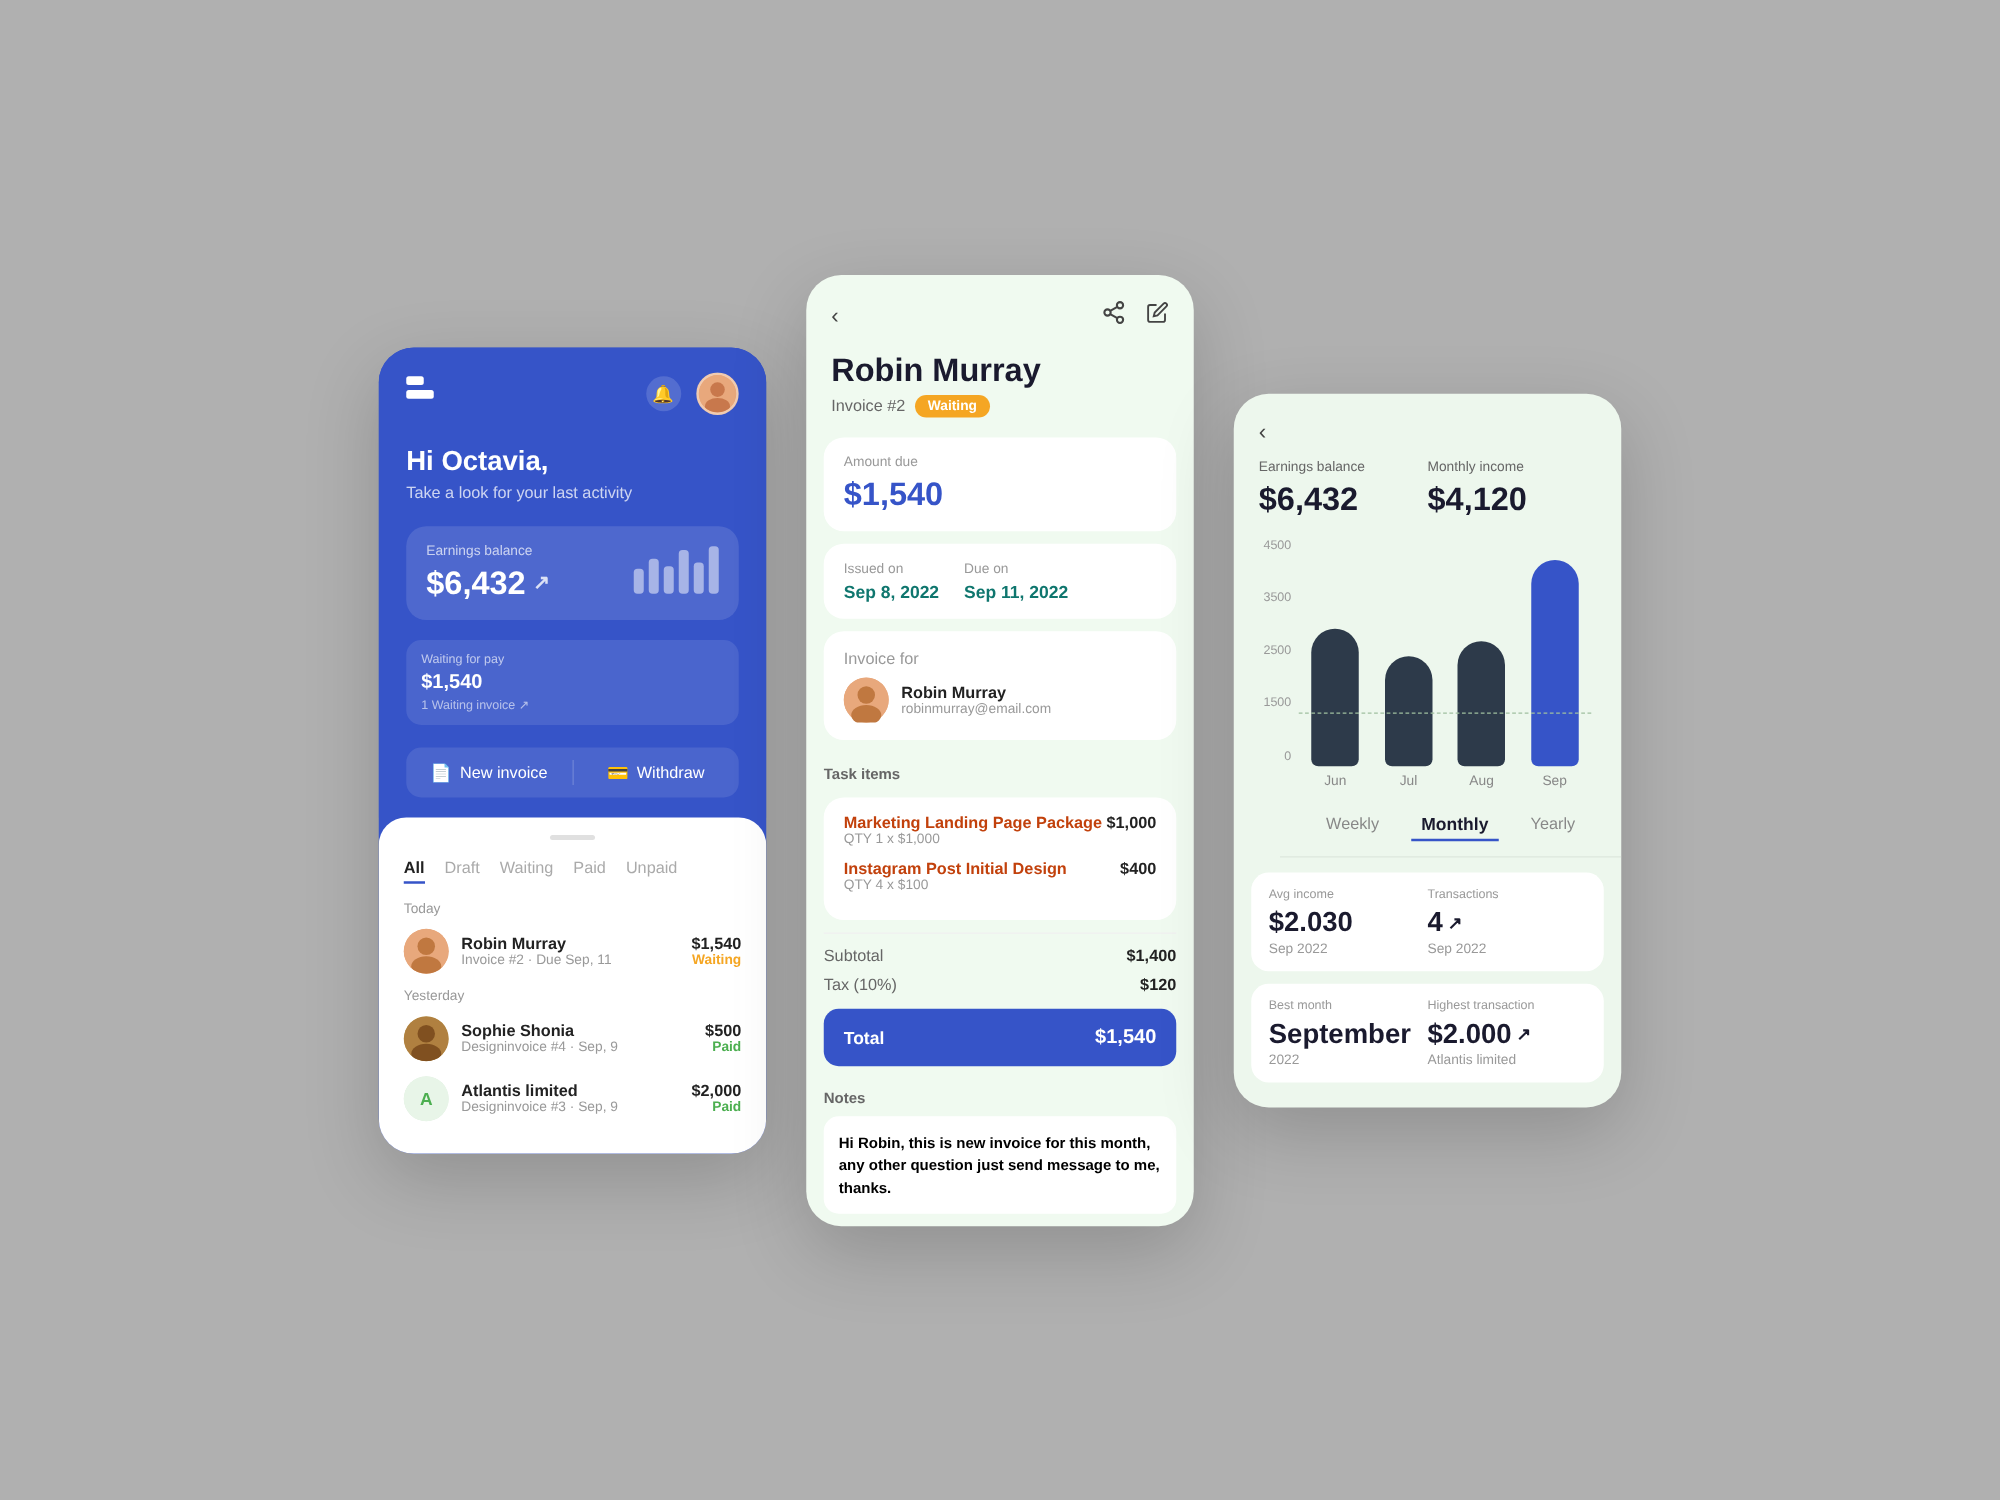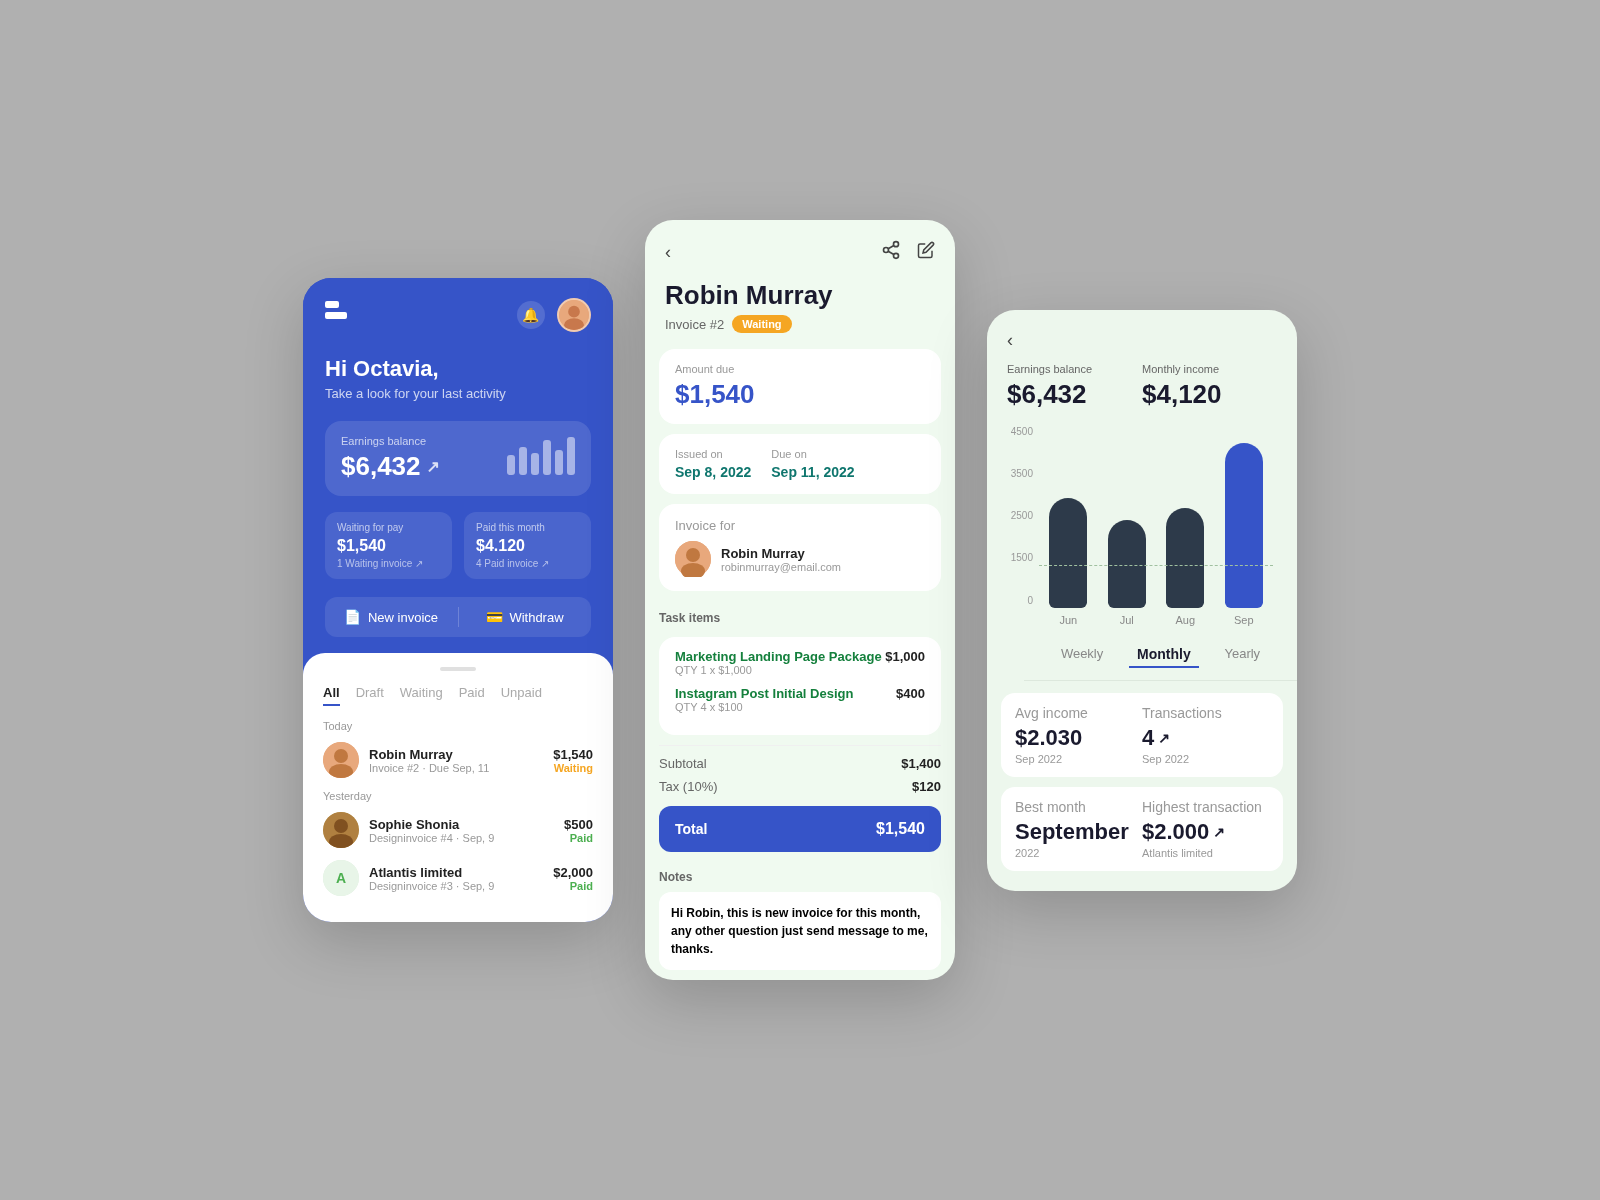--- a/index.html
+++ b/index.html
@@ -205,21 +205,21 @@
 
     .invoice-for-label { font-size: 13px; color: #999; margin-bottom: 8px; }
     .invoice-for-person { display: flex; align-items: center; gap: 10px; }
     .pers-avatar { width: 36px; height: 36px; border-radius: 50%; background: #e8a87c; flex-shrink: 0; }
     .pers-name { font-size: 13px; font-weight: 700; color: #222; }
     .pers-email { font-size: 11px; color: #999; }
 
     .task-section { padding: 10px 14px 4px; }
     .task-section-label { font-size: 12px; font-weight: 600; color: #666; margin-bottom: 8px; }
     .task-item { display: flex; justify-content: space-between; margin-bottom: 10px; }
-    .task-name { font-size: 13px; font-weight: 700; color: #15803d; }
+    .task-name { font-size: 13px; font-weight: 700; color: #c2410c; }
     .task-qty { font-size: 11px; color: #999; }
     .task-amount { font-size: 13px; font-weight: 700; color: #222; }
 
     .divider-line { height: 1px; background: #f0f0f0; margin: 6px 14px; }
 
     .subtotal-row, .tax-row {
       display: flex; justify-content: space-between; padding: 4px 14px;
     }
     .subtotal-label, .tax-label { font-size: 13px; color: #666; }
     .subtotal-val, .tax-val { font-size: 13px; color: #222; font-weight: 600; }
@@ -286,21 +286,21 @@
     }
 
     .analytics-stats {
       display: flex; flex-direction: column; gap: 10px; padding: 12px 14px 0;
     }
     .analytics-row {
       background: white; border-radius: 14px; padding: 12px 14px;
       display: flex; gap: 0;
     }
     .an-stat { flex: 1; }
-    .an-label { font-size: 14px; color: #999; margin-bottom: 4px; }
+    .an-label { font-size: 10px; color: #999; margin-bottom: 4px; }
     .an-value {
       font-size: 22px; font-weight: 800; color: #1a1a2e;
       display: flex; align-items: center; gap: 4px;
     }
     .an-arrow { font-size: 14px; }
     .an-sub { font-size: 11px; color: #999; margin-top: 2px; }
   </style>
 </head>
 <body>
 
@@ -341,25 +341,20 @@
         <div class="mini-bar" style="height:25px"></div>
         <div class="mini-bar" style="height:38px"></div>
       </div>
     </div>
 
     <div class="stats-row">
       <div class="stat-box">
         <div class="stat-label">Waiting for pay</div>
         <div class="stat-value">$1,540</div>
         <div class="stat-sub">1 Waiting invoice ↗</div>
-      </div>
-      <div class="stat-box">
-        <div class="stat-label">Paid this month</div>
-        <div class="stat-value">$4.120</div>
-        <div class="stat-sub">4 Paid invoice ↗</div>
       </div>
     </div>
 
     <div class="action-bar">
       <div class="action-btn">
         <span class="action-icon">📄</span>
         <span>New invoice</span>
       </div>
       <div class="action-divider"></div>
       <div class="action-btn">

